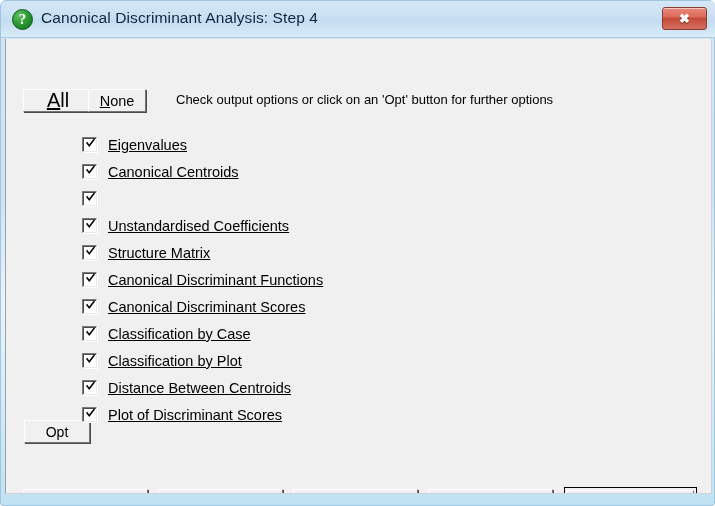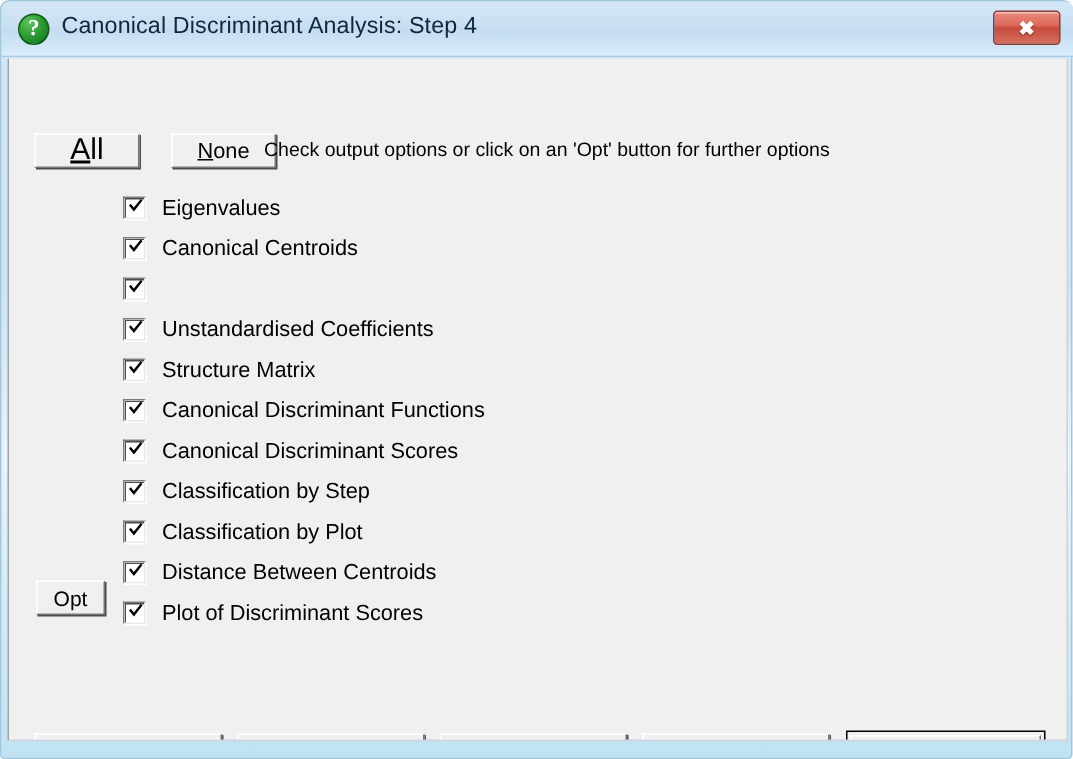--- a/index.html
+++ b/index.html
@@ -146,55 +146,56 @@
   
   .btn-all {
     position: absolute;
     left: 17px; top: 50px;
     width: 70px; height: 23px;
     font-size: 20px;
     align-items: center;
   }
   .btn-none {
     position: absolute;
-    left: 108px; top: 50px;
-    width: 70px; height: 23px;
+    left: 82px; top: 50px;
+    width: 58px; height: 23px;
     font-size: 14.5px;
   }
   .instruction {
     position: absolute;
     left: 170px;
     top: 53px;
     font-size: 13px;
     color: #000000;
     white-space: nowrap;
     font-family: "Liberation Sans", sans-serif;
   }
 
   
   .btn-opt {
     position: absolute;
     left: 18px;
-    top: 348px;
-    width: 46px;
+    top: 381px;
+    width: 66px;
     height: 23px;
     font-size: 14px;
   }
 
   
   .options {
     position: absolute;
     left: 76px;
     top: 92px;
     width: 560px;
   }
   .opt-row {
     display: flex;
-    align-items: flex-start;
+    align-items: center;
     height: 27px;
+    text-decoration: underline;
   }
   .checkbox {
     position: relative;
     width: 15px;
     height: 15px;
     flex: 0 0 15px;
     box-sizing: border-box;
     background: #ffffff;
     border-top: 1px solid #7b7b7b;
     border-left: 1px solid #7b7b7b;
@@ -359,21 +360,21 @@
         <span class="opt-label">Canonical Discriminant Scores</span>
       </div>
       <div class="opt-row">
         <span class="checkbox">
           <span class="tick" style="display: block;">
             <svg width="11" height="13" viewBox="0 0 11 13">
                 <path d="M1 6 L2.2 4.8 L4.2 7.4 L8.8 1.6 L10 2.6 L4.3 10 Z" fill="#000"></path>
               </svg>
           </span>
         </span>
-        <span class="opt-label">Classification by Step</span>
+        <span class="opt-label">Classification by Case</span>
       </div>
       <div class="opt-row">
         <span class="checkbox">
           <span class="tick" style="display: block;">
             <svg width="11" height="13" viewBox="0 0 11 13">
                 <path d="M1 6 L2.2 4.8 L4.2 7.4 L8.8 1.6 L10 2.6 L4.3 10 Z" fill="#000"></path>
               </svg>
           </span>
         </span>
         <span class="opt-label">Classification by Plot</span>

